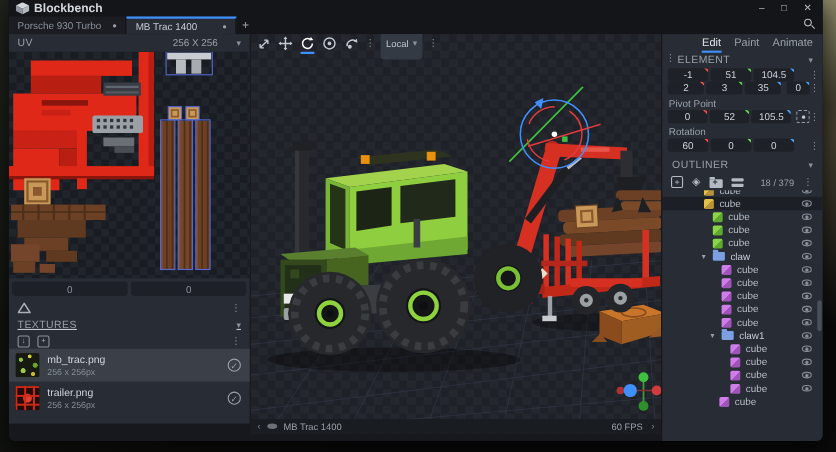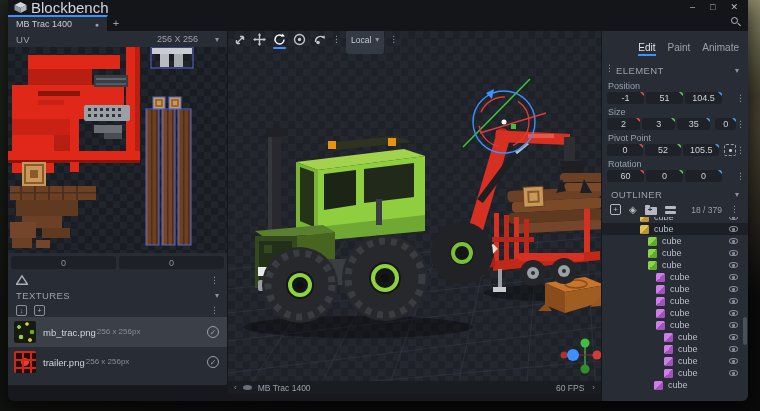--- a/index.html
+++ b/index.html
@@ -24,21 +24,21 @@
     background:#16181d; overflow:hidden;
     border-radius:0 0 6px 6px;
     box-shadow:0 6px 20px rgba(0,0,0,.7);
     font-size:10px;
   }
 
   
   .titlebar { position:absolute; left:0; top:0; width:100%; height:15px;
     background:#141519; display:flex; align-items:center; padding:0 6px; }
   .logo { width:13px; height:11px; margin-right:4px; flex:0 0 auto; }
-  .appname { font-size:15px; font-weight:normal; color:#d2d6dd; margin-right:26px; }
+  .appname { font-size:11px; font-weight:bold; color:#d2d6dd; margin-right:26px; }
   .menus { display:flex; gap:11px; }
   .menu-item { font-size:9px; color:#aab0ba; cursor:default; }
   .win-title { position:absolute; left:50%; transform:translateX(-50%); top:0; height:15px;
     display:flex; align-items:center; font-size:8.5px; color:#8d939d; white-space:nowrap; }
   .win-controls { margin-left:auto; display:flex; gap:15px; align-items:center; padding-right:4px; }
   .win-btn { font-size:9px; color:#b8bdc6; line-height:15px; }
 
   
   .tabbar { position:absolute; left:0; top:15px; width:100%; height:16px;
     background:#141519; display:flex; align-items:stretch; }
@@ -67,21 +67,21 @@
   .chev { color:#8b919c; font-size:8px; }
   .uv-canvas { height:206px; flex:0 0 auto; position:relative;
     background:repeating-conic-gradient(#20242b 0% 25%, #191c22 0% 50%) 0 0/14px 14px; overflow:hidden; }
   .uv-sliders { display:flex; gap:3px; padding:3px 3px; flex:0 0 auto; }
   .uv-slider { flex:1; height:13px; background:#1d2026; border-radius:3px; display:flex;
     align-items:center; justify-content:center; font-size:9px; color:#8b919c; }
   .uv-toolbar { height:16px; display:flex; align-items:center; padding:0 8px; flex:0 0 auto; }
   .kebab { color:#8b919c; font-size:9px; letter-spacing:0; line-height:1; }
   .uv-toolbar .kebab { margin-left:auto; }
 
-  .tex-header { height:15px; display:flex; align-items:center; padding:0 8px; flex:0 0 auto; }
+  .tex-header { height:15px; display:flex; align-items:center; padding:0 8px; flex:0 0 auto;text-decoration:underline; }
   .tex-header .chev { margin-left:auto; }
   .tex-toolbar { height:14px; display:flex; align-items:center; gap:7px; padding:0 8px; flex:0 0 auto; }
   .tex-toolbar .kebab { margin-left:auto; }
   .icon-sq { width:11px; height:11px; border:1px solid #8b919c; border-radius:2px;
     display:flex; align-items:center; justify-content:center; font-size:7px; color:#aab0ba; position:relative; }
   .tex-item { display:flex; align-items:center; gap:7px; padding:4px 8px 4px 6px; }
   .tex-item.selected { background:#3a3f48; }
   .tex-thumb { width:22px; height:22px; border-radius:2px; flex:0 0 auto; }
   .thumb-mbtrac { background-color:#161a10;
     background-image:
@@ -89,42 +89,42 @@
       radial-gradient(circle at 13px 3px, #d8d23c 1.4px, transparent 2px),
       radial-gradient(circle at 18px 11px,#6aa32f 2px,  transparent 2.6px),
       radial-gradient(circle at 7px 16px, #9acc48 2px,  transparent 2.6px),
       radial-gradient(circle at 16px 19px,#c8b838 1.6px, transparent 2.2px); }
   .thumb-trailer { background-color:#200d0a;
     background-image:
       linear-gradient(#d02818 2px, transparent 2px),
       linear-gradient(90deg, #d02818 2px, transparent 2px),
       radial-gradient(circle at 11px 11px, #e04030 3.5px, transparent 4.5px);
     background-size:8px 8px, 8px 8px, 22px 22px; }
-  .tex-meta { display:flex; flex-direction:row; gap:1px; }
+  .tex-meta { display:flex; flex-direction:column; gap:1px; }
   .tex-name { font-size:9.5px; color:#d0d5dc; }
   .tex-size { font-size:8px; color:#868d98; }
   .check { margin-left:auto; width:12px; height:12px; border:1.2px solid #9aa0aa; border-radius:50%;
     display:flex; align-items:center; justify-content:center; font-size:8px; color:#9aa0aa; flex:0 0 auto; }
 
   
   .vp-toolbar { position:absolute; left:4px; top:1px; height:15px; display:flex; align-items:center; gap:5px; z-index:5; }
   .tool { width:15px; height:14px; display:flex; align-items:center; justify-content:center; position:relative; }
   .tool svg { display:block; }
   .tool.active::after { content:""; position:absolute; left:1px; right:1px; bottom:-2px; height:2px; background:var(--accent); border-radius:1px; }
   .space-btn { height:28px; background:#343a44; border-radius:3px; padding:12px 5px; display:flex;
     align-items:center; gap:4px; font-size:8.5px; color:#c3c8d0; }
   .vp-status { position:absolute; left:0; bottom:0; width:100%; height:13px; background:#191c21;
     display:flex; align-items:center; padding:0 6px; gap:6px; font-size:8.5px; color:#9aa0aa; z-index:5; }
   .vp-status .right { margin-left:auto; display:flex; gap:8px; align-items:center; }
   .cam-icon { width:9px; height:5px; background:#6a6f78; border-radius:50%; position:relative; }
   .vp-scene { position:absolute; left:0; top:0; }
 
   
   .mode-tabs { height:16px; display:flex; justify-content:flex-end; align-items:center; gap:12px;
-    padding:16px 9px; flex:0 0 auto; }
+    padding:0 9px; flex:0 0 auto; }
   .mode-tab { font-size:10px; color:#9aa1ac; position:relative; }
   .mode-tab.active { color:#e0e4ea; }
   .mode-tab.active::after { content:""; position:absolute; left:0; right:0; bottom:-3px; height:2px; background:var(--accent); }
   .el-header { height:15px; display:flex; align-items:center; padding:0 9px 0 14px; position:relative; flex:0 0 auto; }
   .el-header .chev, .outliner-header .chev { margin-left:auto; }
   .drag-dots { position:absolute; left:3px; top:1px; }
   .vec-label { font-size:9px; color:#98a0ab; padding:3px 0 1px 6px; }
   .vec-row { display:flex; gap:2px; padding:0 12px 0 5px; position:relative; align-items:center; }
   .vfield { width:37px; height:12px; background:#1e2127; border-radius:3px; position:relative;
     display:flex; align-items:center; justify-content:center; font-size:9px; color:#cdd2da; }
@@ -196,20 +196,24 @@
         <span class="menu-item"></span>
       </div>
     <div class="win-controls">
       <span class="win-btn">–</span>
       <span class="win-btn">□</span>
       <span class="win-btn">✕</span>
     </div>
   </div>
 
   <div class="tabbar">
+    <div class="tab">
+      <span>Porsche 930 Turbo</span>
+      <span class="dot">●</span>
+    </div>
     <div class="tab active">
       <span>MB Trac 1400</span>
       <span class="dot">●</span>
     </div>
     <div class="newtab">+</div>
   </div>
   <div class="search-btn">
     <span class="lens"></span>
       <span class="tail"></span>
   </div>
@@ -586,38 +590,36 @@
       <span class="mode-tab">Paint</span>
       <span class="mode-tab">Animate</span>
     </div>
 
     <div class="el-header">
       <span class="kebab drag-dots">⋮</span>
       <span class="panel-title">ELEMENT</span>
       <span class="chev">▾</span>
     </div>
 
-    <div class="vec-label">Position</div>
     <div class="vec-row">
       <span class="vfield">
           <i class="corner x"></i>
           <span>-1</span>
         </span>
       <span class="vfield">
           <i class="corner y"></i>
           <span>51</span>
         </span>
       <span class="vfield">
           <i class="corner z"></i>
           <span>104.5</span>
         </span>
       <span class="kebab">⋮</span>
     </div>
 
-    <div class="vec-label">Size</div>
     <div class="vec-row">
       <span class="vfield">
           <i class="corner x"></i>
           <span>2</span>
         </span>
       <span class="vfield">
           <i class="corner y"></i>
           <span>3</span>
         </span>
       <span class="vfield">
@@ -708,20 +710,26 @@
           <span class="oicon"></span>
           <span class="olabel">cube</span>
           <span class="eye"></span>
         </div>
         <div class="o-row kind-cube color-green" style="--indent: 2;">
           <span class="rchev">▾</span>
           <span class="oicon"></span>
           <span class="olabel">cube</span>
           <span class="eye"></span>
         </div>
+        <div class="o-row kind-group" style="--indent: 2;">
+          <span class="rchev">▾</span>
+          <span class="oicon"></span>
+          <span class="olabel">claw</span>
+          <span class="eye"></span>
+        </div>
         <div class="o-row kind-cube color-purple" style="--indent: 3;">
           <span class="rchev">▾</span>
           <span class="oicon"></span>
           <span class="olabel">cube</span>
           <span class="eye"></span>
         </div>
         <div class="o-row kind-cube color-purple" style="--indent: 3;">
           <span class="rchev">▾</span>
           <span class="oicon"></span>
           <span class="olabel">cube</span>
@@ -736,20 +744,26 @@
         <div class="o-row kind-cube color-purple" style="--indent: 3;">
           <span class="rchev">▾</span>
           <span class="oicon"></span>
           <span class="olabel">cube</span>
           <span class="eye"></span>
         </div>
         <div class="o-row kind-cube color-purple" style="--indent: 3;">
           <span class="rchev">▾</span>
           <span class="oicon"></span>
           <span class="olabel">cube</span>
+          <span class="eye"></span>
+        </div>
+        <div class="o-row kind-group" style="--indent: 3;">
+          <span class="rchev">▾</span>
+          <span class="oicon"></span>
+          <span class="olabel">claw1</span>
           <span class="eye"></span>
         </div>
         <div class="o-row kind-cube color-purple" style="--indent: 4;">
           <span class="rchev">▾</span>
           <span class="oicon"></span>
           <span class="olabel">cube</span>
           <span class="eye"></span>
         </div>
         <div class="o-row kind-cube color-purple" style="--indent: 4;">
           <span class="rchev">▾</span>

